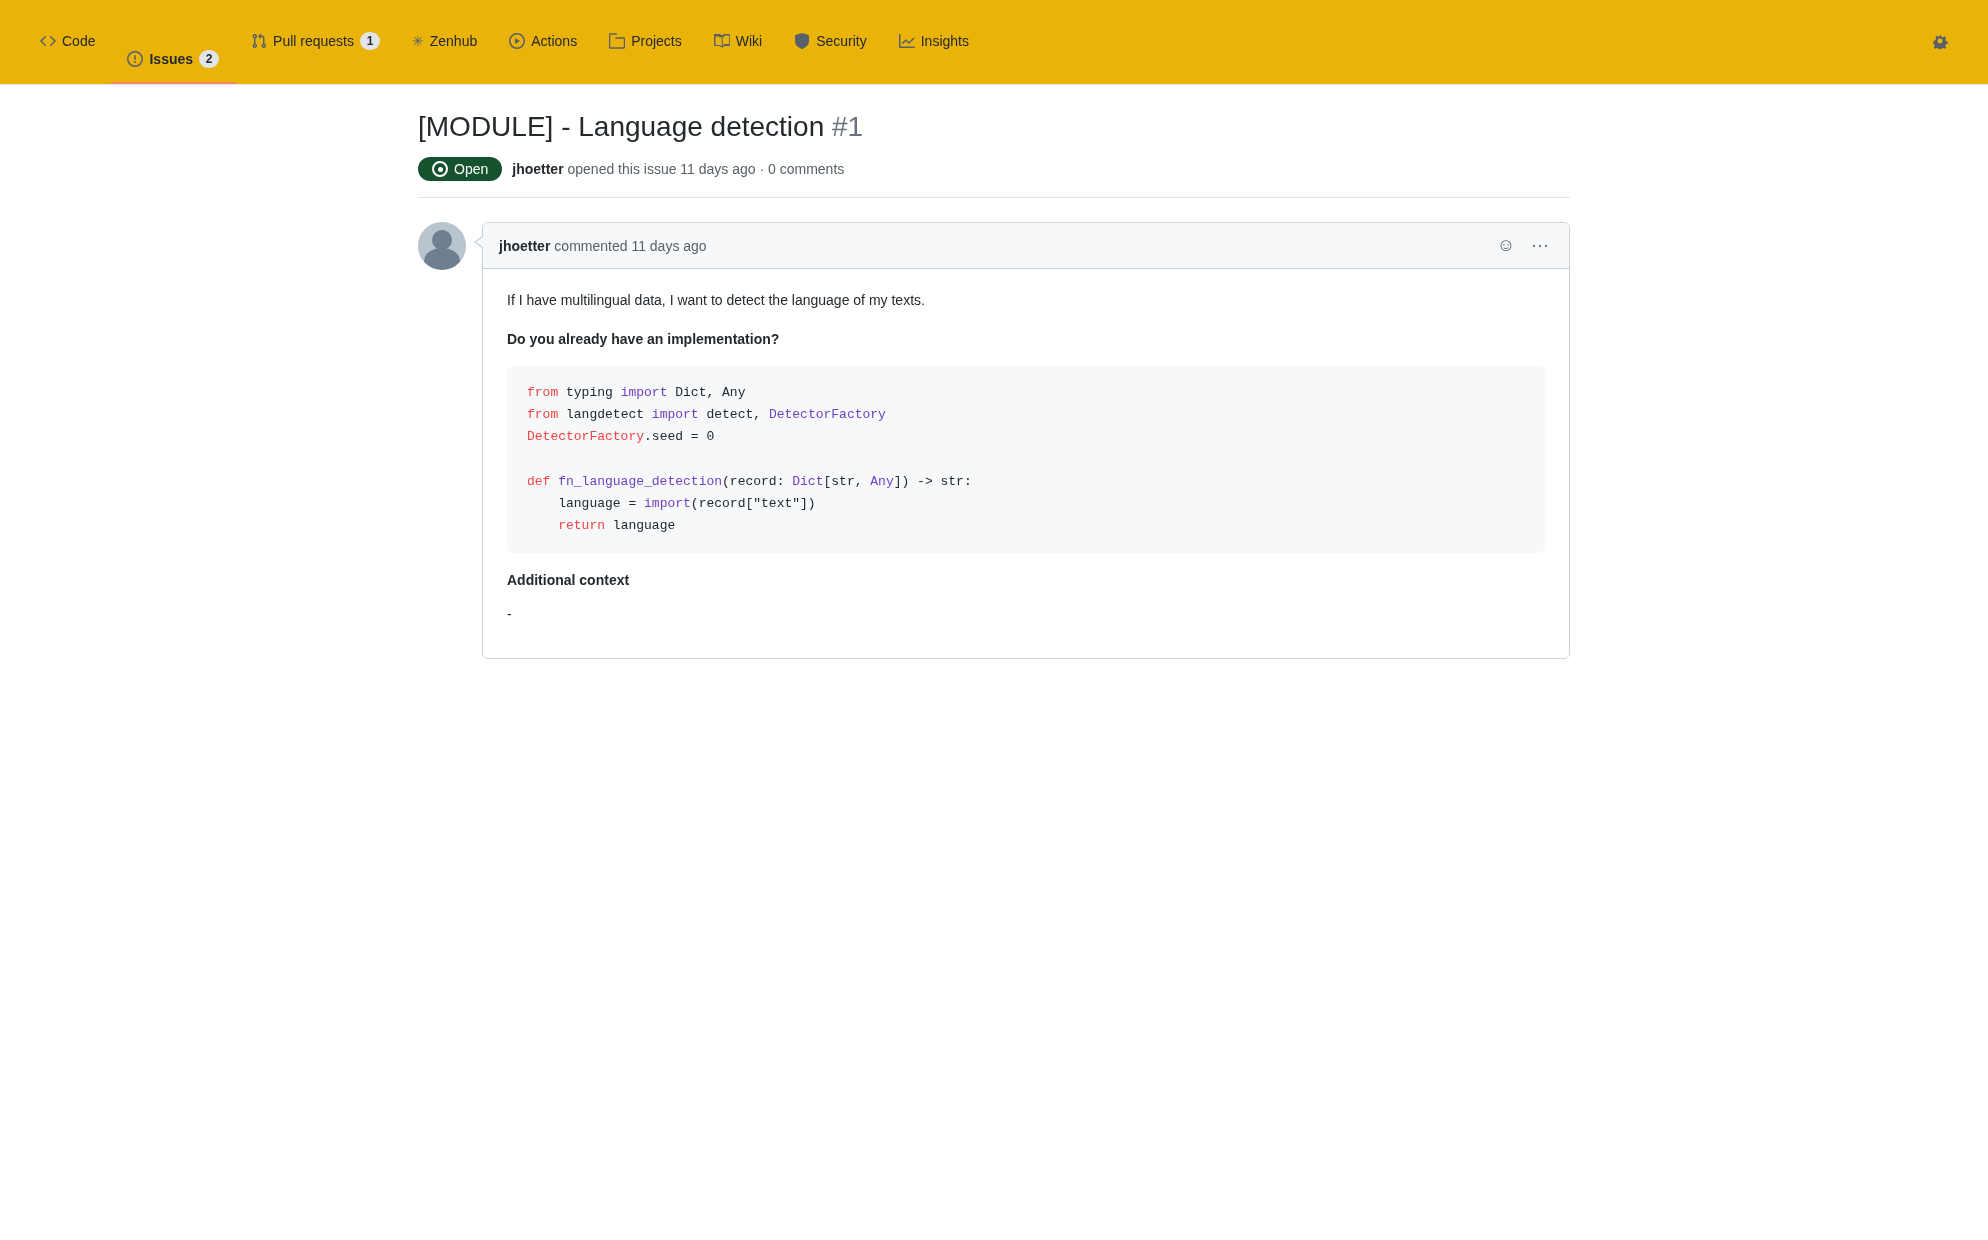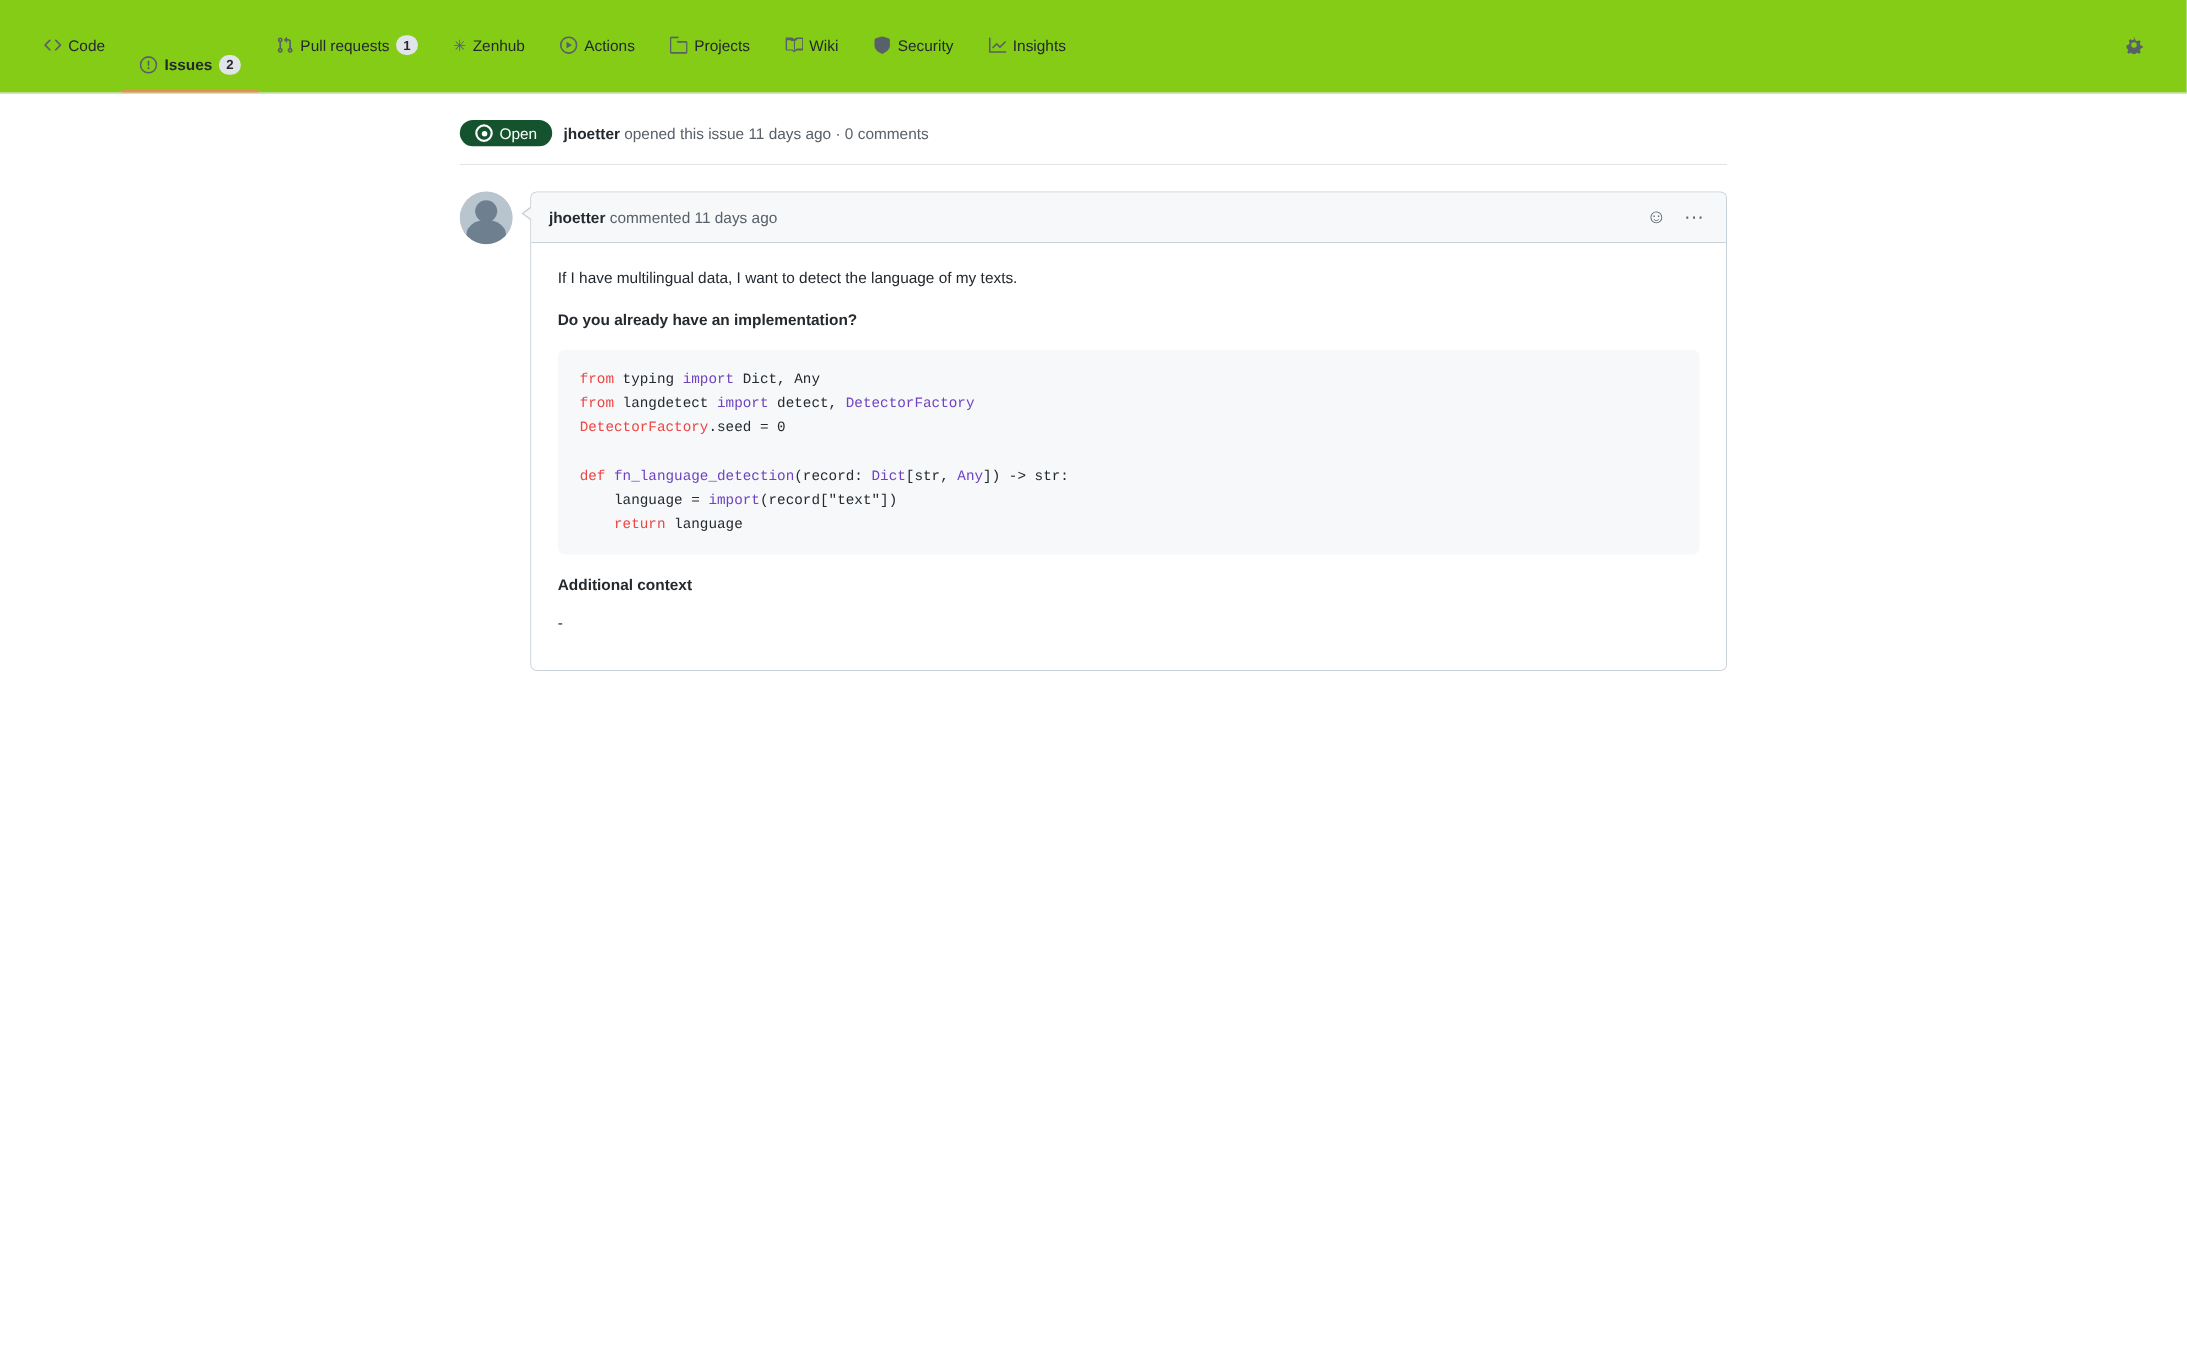--- a/index.html
+++ b/index.html
@@ -9,21 +9,21 @@
       color: #24292e;
       background: #ffffff;
     }
 
     
     .nav {
       display: flex;
       align-items: center;
       border-bottom: 1px solid #e1e4e8;
       padding: 0 24px;
-      background: #84cc16;
+      background: #eab308;
       gap: 0;
     }
     .nav-item {
       display: flex;
       align-items: center;
       gap: 6px;
       padding: 14px 16px;
       font-size: 14px;
       color: #24292e;
       cursor: pointer;
@@ -363,20 +363,24 @@
     <span class="nav-icon">
       <svg width="16" height="16" viewBox="0 0 16 16" fill="currentColor">
         <path d="M7.429 1.525a6.593 6.593 0 011.142 0c.036.003.108.036.137.146l.289 1.105c.147.56.55.967.997 1.189.174.086.341.178.502.274.326.196.74.14 1.05-.05l.943-.588c.093-.058.185-.042.237.004.507.404.947.843 1.35 1.348.046.054.062.147.003.24l-.588.942c-.19.31-.246.724-.05 1.05.096.162.188.328.274.502.222.449.63.851 1.189.998l1.105.289c.109.029.143.1.146.137a6.573 6.573 0 010 1.142c-.003.036-.037.108-.146.137l-1.105.289c-.56.147-.967.55-1.189.997-.086.174-.178.341-.274.502-.196.326-.14.74.05 1.05l.588.943c.058.093.042.186-.003.238a7.487 7.487 0 01-1.349 1.35c-.054.045-.147.061-.24.002l-.942-.588c-.31-.19-.724-.246-1.05-.05-.162.096-.328.188-.502.274-.449.222-.851.63-.998 1.189l-.289 1.105c-.029.109-.1.143-.137.146a6.593 6.593 0 01-1.142 0c-.036-.003-.108-.037-.137-.146l-.289-1.105c-.147-.56-.55-.967-.997-1.189a4.502 4.502 0 01-.502-.274c-.326-.196-.74-.14-1.05.05l-.943.588c-.093.058-.185.042-.238-.003a7.487 7.487 0 01-1.35-1.349c-.045-.054-.061-.147-.002-.24l.588-.942c.19-.31.246-.724.05-1.05a4.502 4.502 0 01-.274-.502c-.222-.449-.63-.851-1.189-.998L1.39 9.571c-.109-.029-.143-.1-.146-.137a6.573 6.573 0 010-1.142c.003-.036.037-.108.146-.137l1.105-.289c.56-.147.967-.55 1.189-.997.086-.174.178-.341.274-.502.196-.326.14-.74-.05-1.05l-.588-.943c-.058-.093-.042-.185.003-.237a7.487 7.487 0 011.349-1.35c.054-.046.147-.062.24-.003l.942.588c.31.19.724.246 1.05.05.162-.096.328-.188.502-.274.449-.222.851-.63.998-1.189l.289-1.105c.029-.11.1-.143.137-.146zM8 10.5a2.5 2.5 0 100-5 2.5 2.5 0 000 5z"></path>
       </svg>
     </span>
   </div>
 </nav>
 
 <div class="main">
 
+  <h1 class="issue-title">
+    <span>[MODULE] - Language detection</span>
+    <span class="issue-number">#1</span>
+  </h1>
 
   <div class="issue-meta">
     <span class="open-badge">
       <span class="badge-icon"></span>
       <span>Open</span>
     </span>
     <span class="meta-text">
       <span class="meta-author">jhoetter</span>
       <span> opened this issue </span>
       <span>11 days ago</span>

